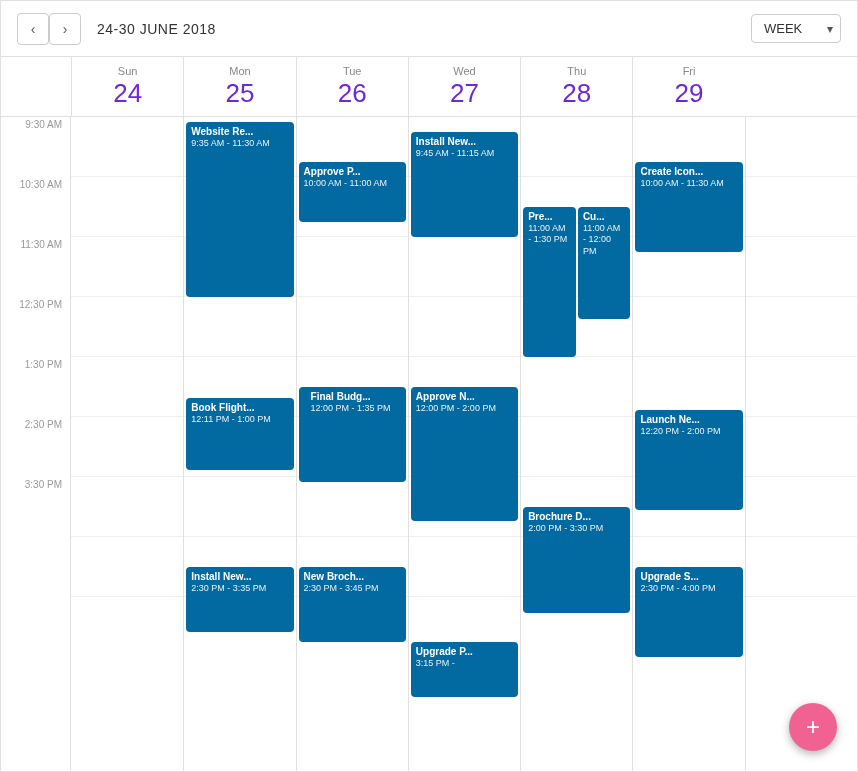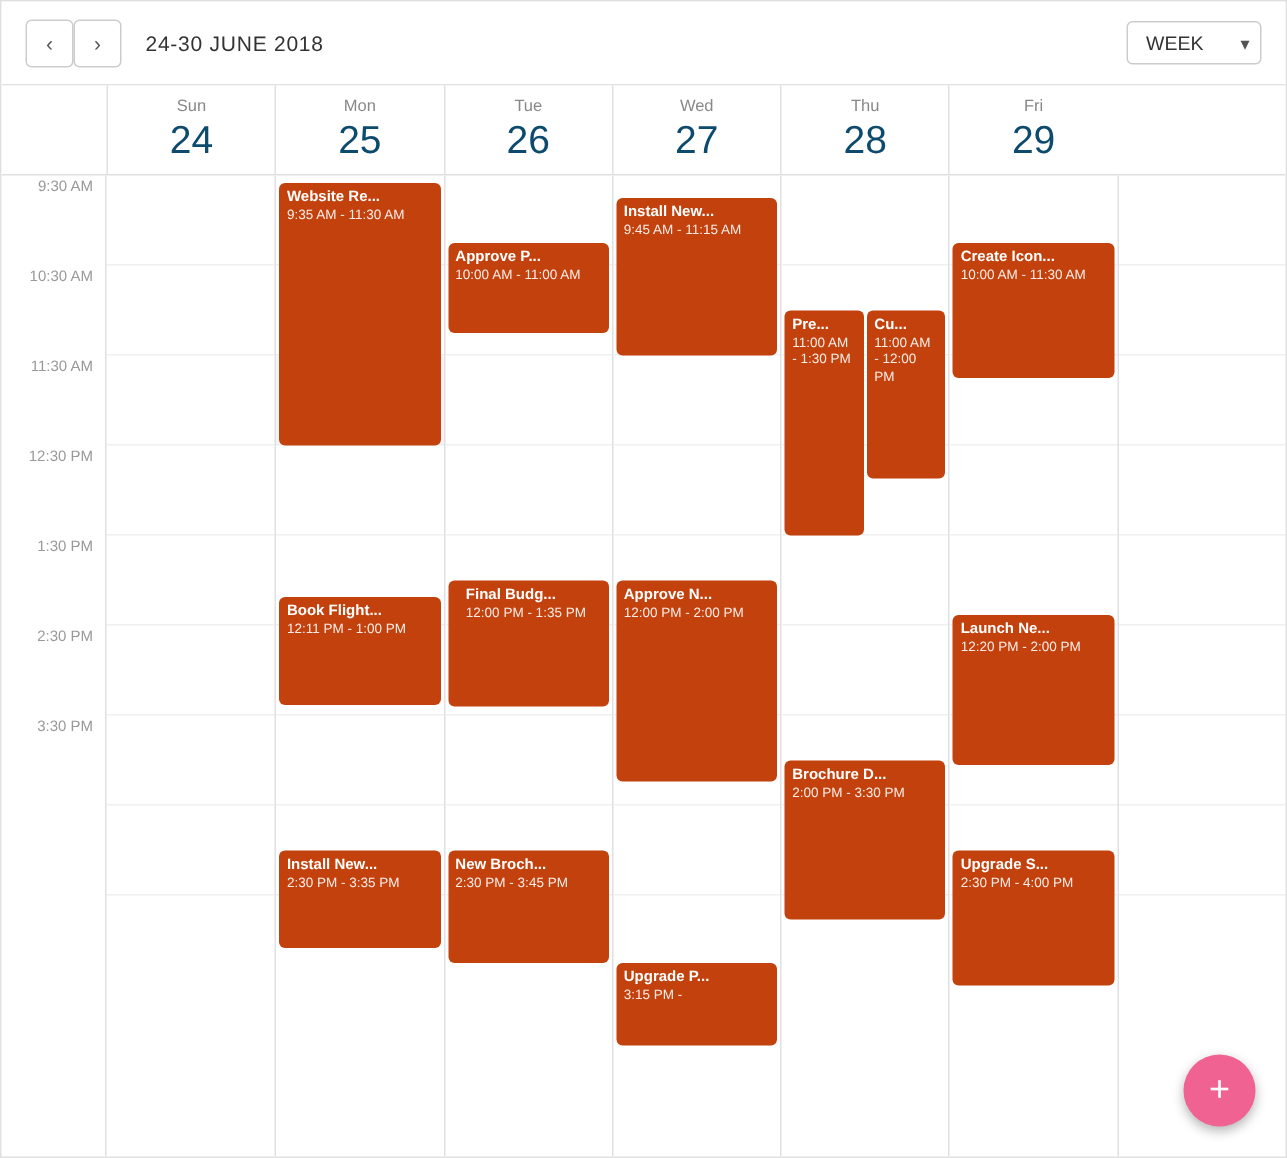--- a/index.html
+++ b/index.html
@@ -35,21 +35,21 @@
     
     .day-headers {
       display: grid; grid-template-columns: 70px repeat(7, 1fr);
       border-bottom: 1px solid #e0e0e0; background: #fff;
     }
     .day-header-cell {
       padding: 8px 4px; text-align: center; border-left: 1px solid #e0e0e0;
     }
     .day-header-cell:first-child { border-left: none; }
     .day-name { font-size: 11px; color: #888; text-transform: none; margin-bottom: 2px; }
-    .day-number { font-size: 26px; font-weight: 300; color: #0c4a6e; line-height: 1.1; }
+    .day-number { font-size: 26px; font-weight: 300; color: #6d28d9; line-height: 1.1; }
     .time-header-spacer { border-left: none; }
 
     
     .calendar-body { display: flex; flex: 1; overflow-y: auto; position: relative; }
     .time-column {
       width: 70px; flex-shrink: 0; border-right: 1px solid #e0e0e0;
     }
     .time-slot-label {
       height: 60px; display: flex; align-items: flex-start; justify-content: flex-end;
       padding-right: 8px; padding-top: 2px; font-size: 10px; color: #999; position: relative;
@@ -64,21 +64,21 @@
     .hour-row {
       height: 60px; border-bottom: 1px solid #f0f0f0;
     }
 
     
     .event {
       position: absolute; left: 2px; right: 2px; border-radius: 4px;
       padding: 3px 5px; font-size: 10px; line-height: 1.3; overflow: hidden;
       cursor: pointer; z-index: 2;
     }
-    .event-blue { background-color: #c2410c; color: #fff; }
+    .event-blue { background-color: #0369a1; color: #fff; }
     .event-title { font-weight: 600; font-size: 10px; }
     .event-time { font-size: 9px; opacity: 0.9; }
 
     
     .fab {
       position: absolute; bottom: 20px; right: 20px; width: 48px; height: 48px;
       border-radius: 50%; background: #f06292; border: none; cursor: pointer;
       display: flex; align-items: center; justify-content: center;
       font-size: 24px; color: #fff; box-shadow: 0 3px 8px rgba(0,0,0,0.3); z-index: 10;
     }
@@ -209,21 +209,21 @@
           <div class="hour-row"></div>
           <div class="hour-row"></div>
         <div class="hour-row"></div>
           <div class="hour-row"></div>
 
         <div class="event event-blue" style="top:45px;height:60px;">
           <div class="event-title">Approve P...</div>
           <div class="event-time">10:00 AM - 11:00 AM</div>
         </div>
 
-        <div class="event event-blue" style="top:270px;height:84px;padding-left:12px;">
+        <div class="event event-blue" style="top:270px;height:95px;padding-left:12px;">
           <div class="event-title">Final Budg...</div>
           <div class="event-time">12:00 PM - 1:35 PM</div>
         </div>
 
         <div class="event event-blue" style="top:450px;height:75px;">
           <div class="event-title">New Broch...</div>
           <div class="event-time">2:30 PM - 3:45 PM</div>
         </div>
       </div>
 

